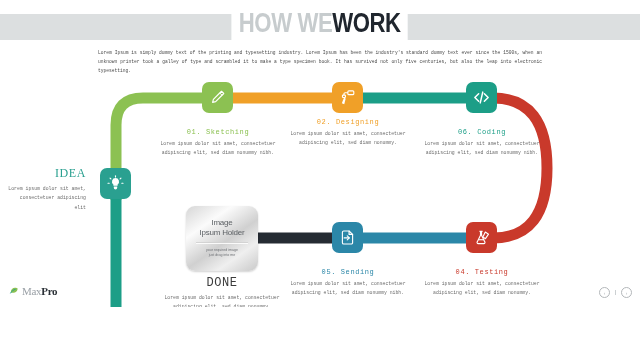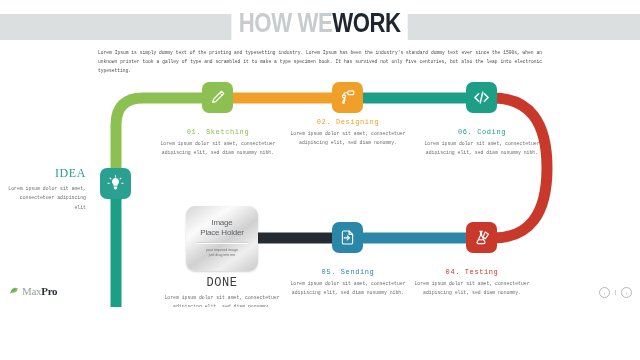--- a/index.html
+++ b/index.html
@@ -324,34 +324,34 @@
   <div class="step" style="left:278px; top:118px;">
     <div class="h" style="color:#f0a028;">02. Designing</div>
     <div class="b">Lorem ipsum dolor sit amet, consectetuer adipiscing elit, sed diam nonummy.</div>
   </div>
 
   <div class="step" style="left:412px; top:128px;">
     <div class="h" style="color:#1c9e87;">06. Coding</div>
     <div class="b">Lorem ipsum dolor sit amet, consectetuer adipiscing elit, sed diam nonummy nibh.</div>
   </div>
 
-  <div class="step" style="left:402px; top:268px;">
+  <div class="step" style="left:412px; top:268px;">
     <div class="h" style="color:#c9392b;">04. Testing</div>
     <div class="b">Lorem ipsum dolor sit amet, consectetuer adipiscing elit, sed diam nonummy.</div>
   </div>
 
   <div class="step" style="left:278px; top:268px;">
     <div class="h" style="color:#2b87a8;">05. Sending</div>
     <div class="b">Lorem ipsum dolor sit amet, consectetuer adipiscing elit, sed diam nonummy nibh.</div>
   </div>
 
   <div class="ph">
     <div class="ph-t">
       <span>Image</span><br>
-      <span>Place Holder</span>
+      <span>Ipsum Holder</span>
     </div>
     <div class="ph-rule"></div>
     <div class="ph-s">
       <span>your required image</span><br>
       <span>just drag into me</span>
     </div>
   </div>
 
   <div class="done">
     <div class="h">DONE</div>

